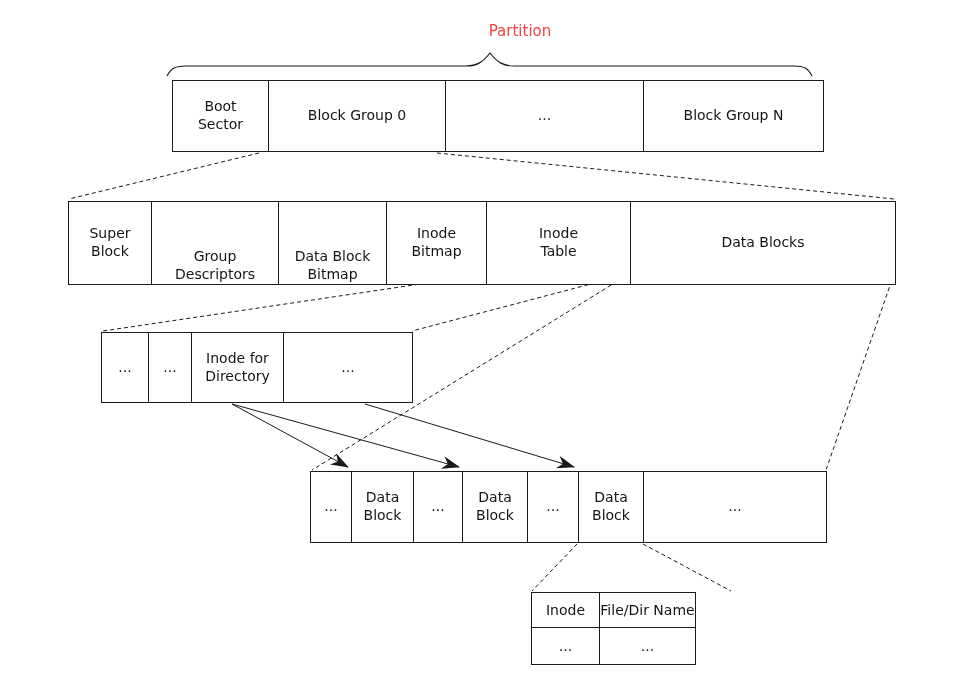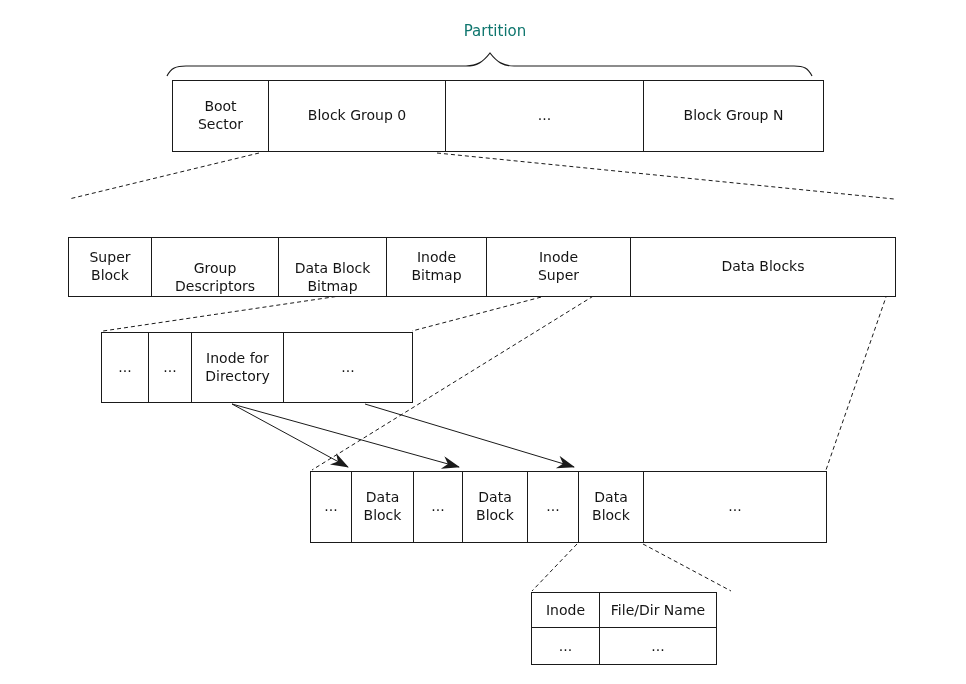--- a/index.html
+++ b/index.html
@@ -2,37 +2,37 @@
 <html><head>
 <meta charset="utf-8">
 <style>
   html,body { margin:0; padding:0; background:#ffffff; }
   .stage {
     position:relative; width:966px; height:684px; background:#ffffff;
     font-family:"DejaVu Sans","Liberation Sans",sans-serif; color:#141414;
     overflow:hidden;
   }
   .diagram-title {
-    position:absolute; left:430px; top:22px; width:130px;
-    text-align:center; font-size:15px; color:#0f766e;
+    position:absolute; left:455px; top:22px; width:130px;
+    text-align:center; font-size:15px; color:#ef4444;
   }
   svg.connector-layer { position:absolute; left:0; top:0; width:966px; height:684px; }
   .row {
     position:absolute; display:flex; align-items:stretch;
     border:1px solid #1a1a1a; background:#ffffff; box-sizing:border-box;
   }
   .cell {
     flex:0 0 auto; display:flex; align-items:center; justify-content:center;
     text-align:center; border-right:1px solid #1a1a1a; box-sizing:border-box;
     font-size:14px; line-height:1.28; padding:0 9px; color:#141414;
   }
   .cell:last-child { border-right:none; flex:1 1 auto; }
   .cell .lbl { display:inline-block; }
   .dtable {
-    position:absolute; left:531px; top:592px; width:186px; height:73px;
+    position:absolute; left:531px; top:592px; width:165px; height:73px;
     display:grid; grid-template-columns:68px 1fr; grid-template-rows:35px 1fr;
     border:1px solid #1a1a1a; background:#ffffff; box-sizing:border-box;
   }
   .dtable .tcell {
     display:flex; align-items:center; justify-content:center; text-align:center;
     font-size:14px; color:#141414; box-sizing:border-box;
     border-right:1px solid #1a1a1a; border-bottom:1px solid #1a1a1a;
   }
   .dtable .tcell.last-col { border-right:none; }
   .dtable .tcell.last-row { border-bottom:none; }
@@ -78,35 +78,35 @@
       <span class="lbl">Block Group 0</span>
     </div>
     <div class="cell" style="width:198px;">
       <span class="lbl">...</span>
     </div>
     <div class="cell">
       <span class="lbl">Block Group N</span>
     </div>
   </div>
 
-  <div class="row" style="left:68px; top:201px; width:828px; height:60px;margin-top:36px;">
+  <div class="row" style="left:68px; top:201px; width:828px; height:84px;">
     <div class="cell" style="width:83px;">
       <span class="lbl" style="max-width:50px;">Super Block</span>
     </div>
     <div class="cell" style="width:127px;align-items:flex-end;">
       <span class="lbl" style="max-width:100px;">Group Descriptors</span>
     </div>
     <div class="cell" style="width:108px;align-items:flex-end;">
       <span class="lbl" style="max-width:90px;">Data Block Bitmap</span>
     </div>
     <div class="cell" style="width:100px;">
       <span class="lbl" style="max-width:60px;">Inode Bitmap</span>
     </div>
     <div class="cell" style="width:144px;">
-      <span class="lbl" style="max-width:55px;">Inode Super</span>
+      <span class="lbl" style="max-width:55px;">Inode Table</span>
     </div>
     <div class="cell">
       <span class="lbl">Data Blocks</span>
     </div>
   </div>
 
   <div class="row" style="left:101px; top:332px; width:312px; height:71px;">
     <div class="cell" style="width:47px;">
       <span class="lbl">...</span>
     </div>

